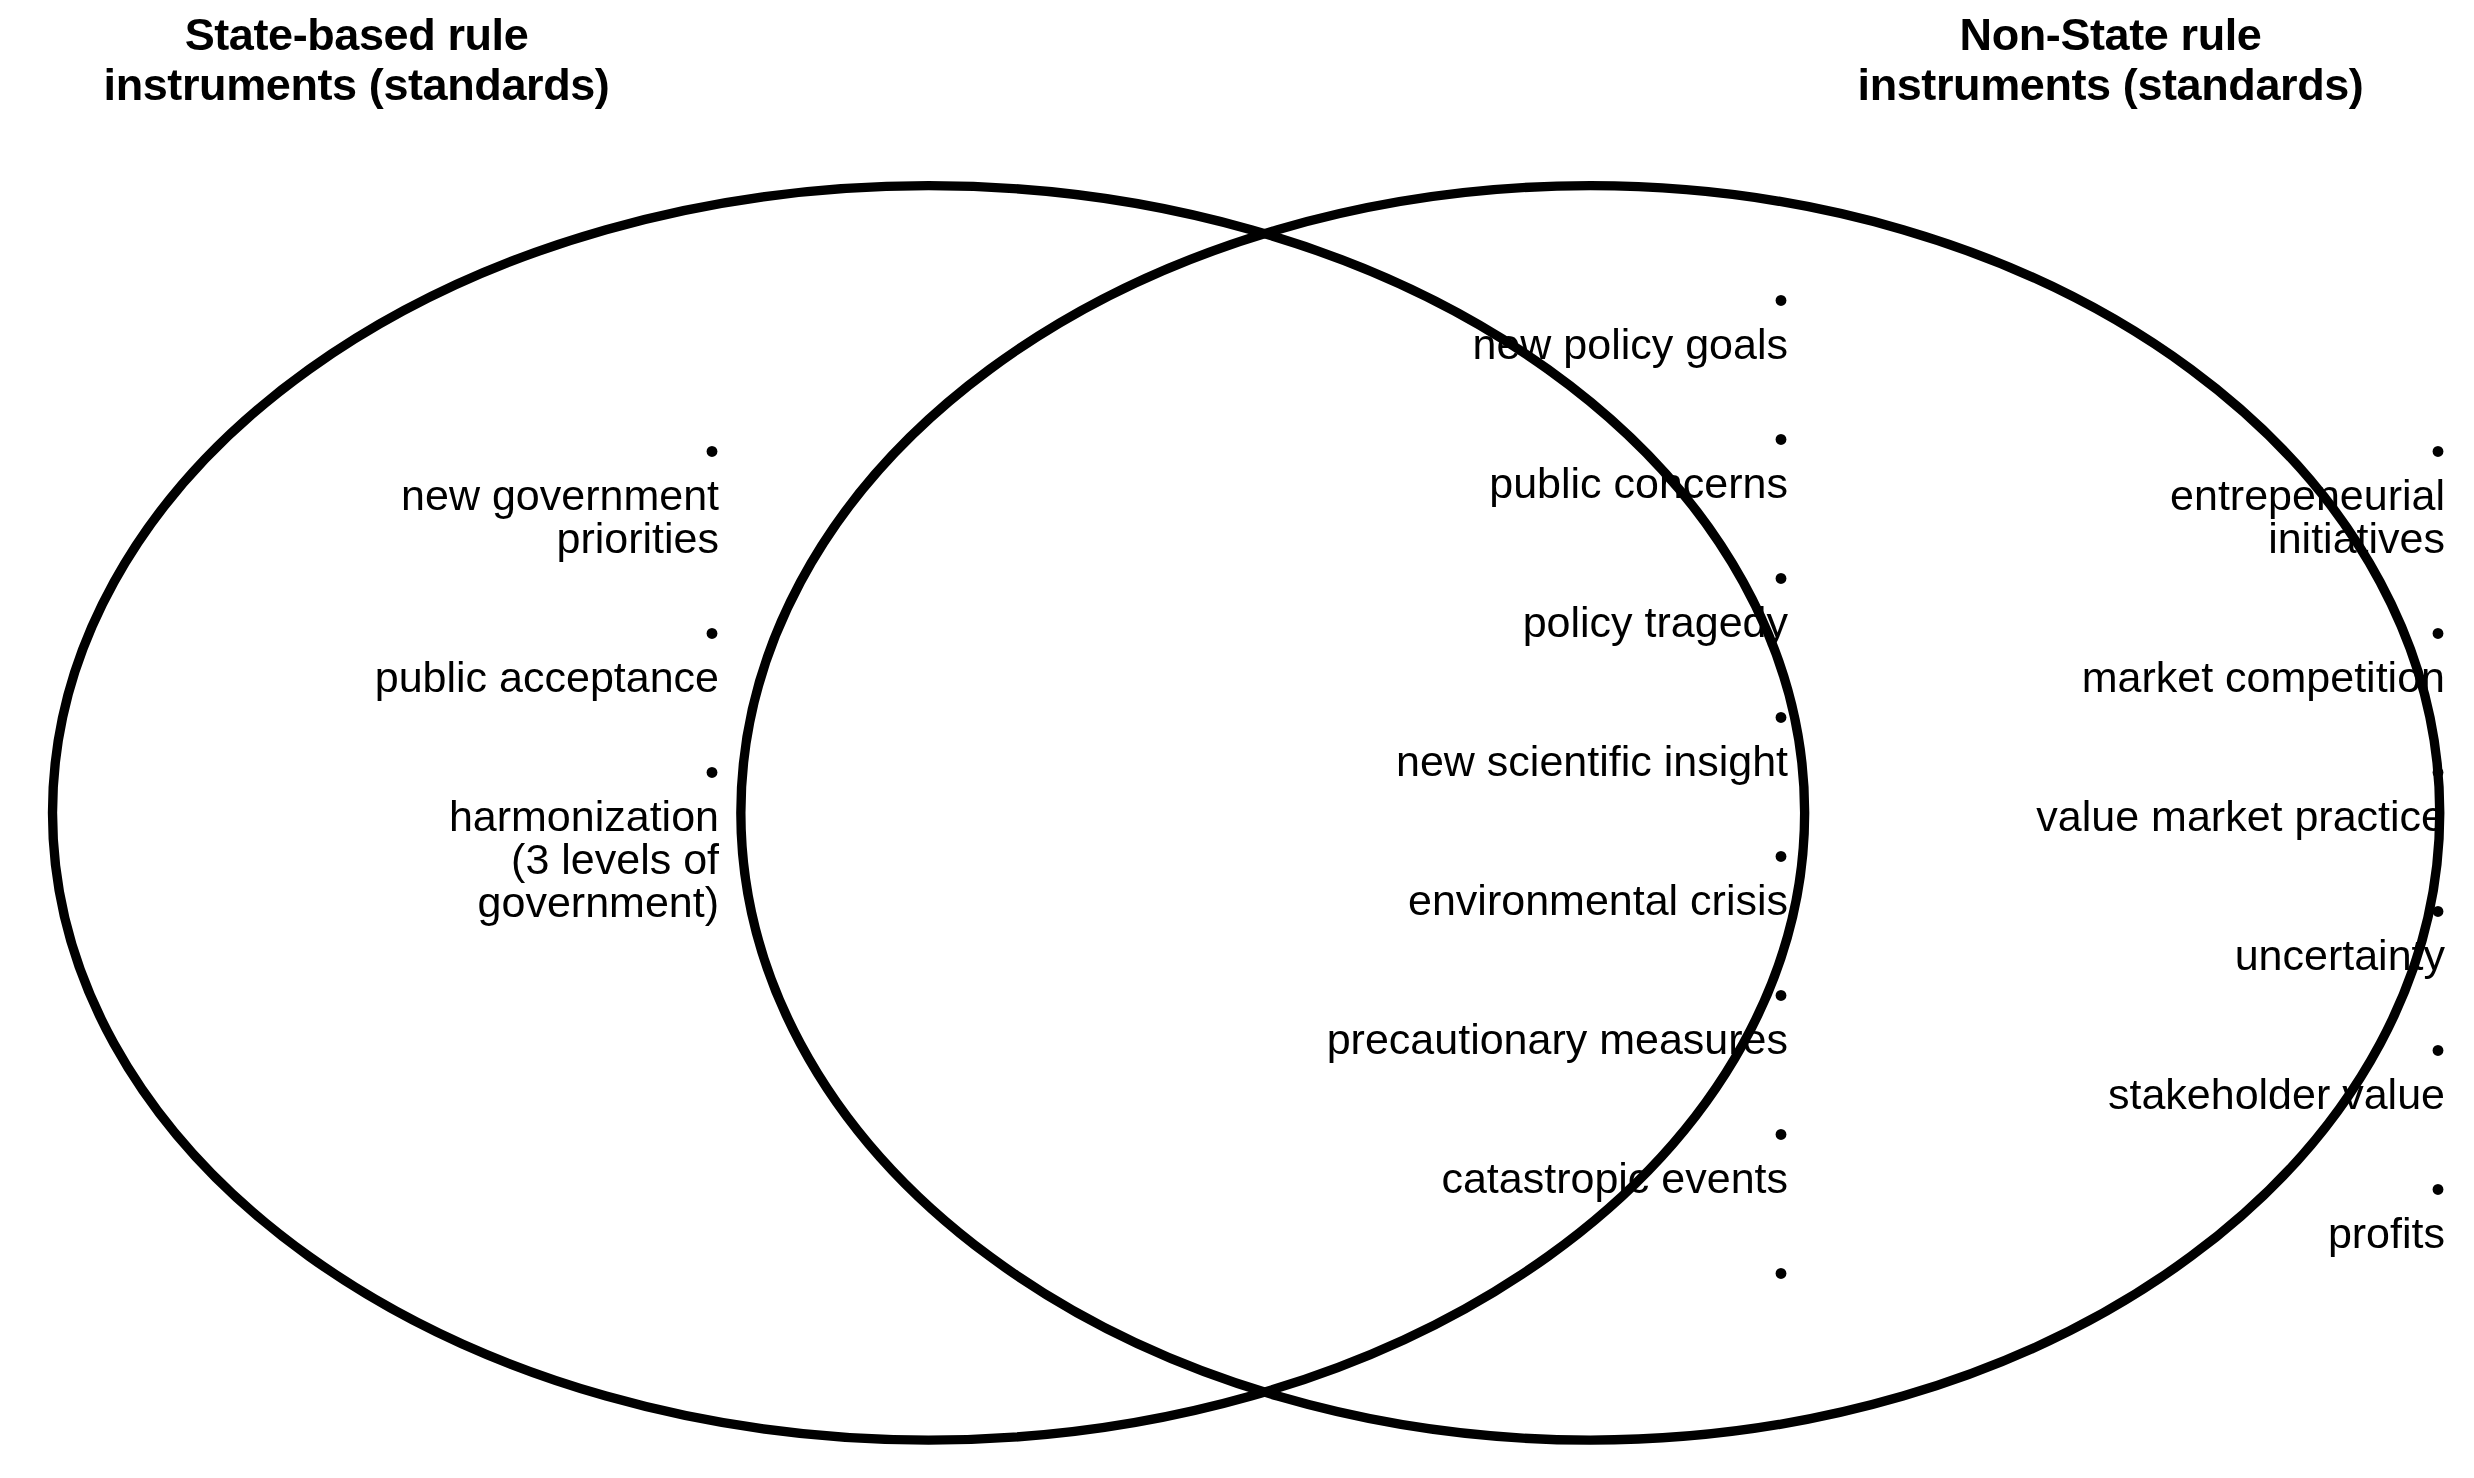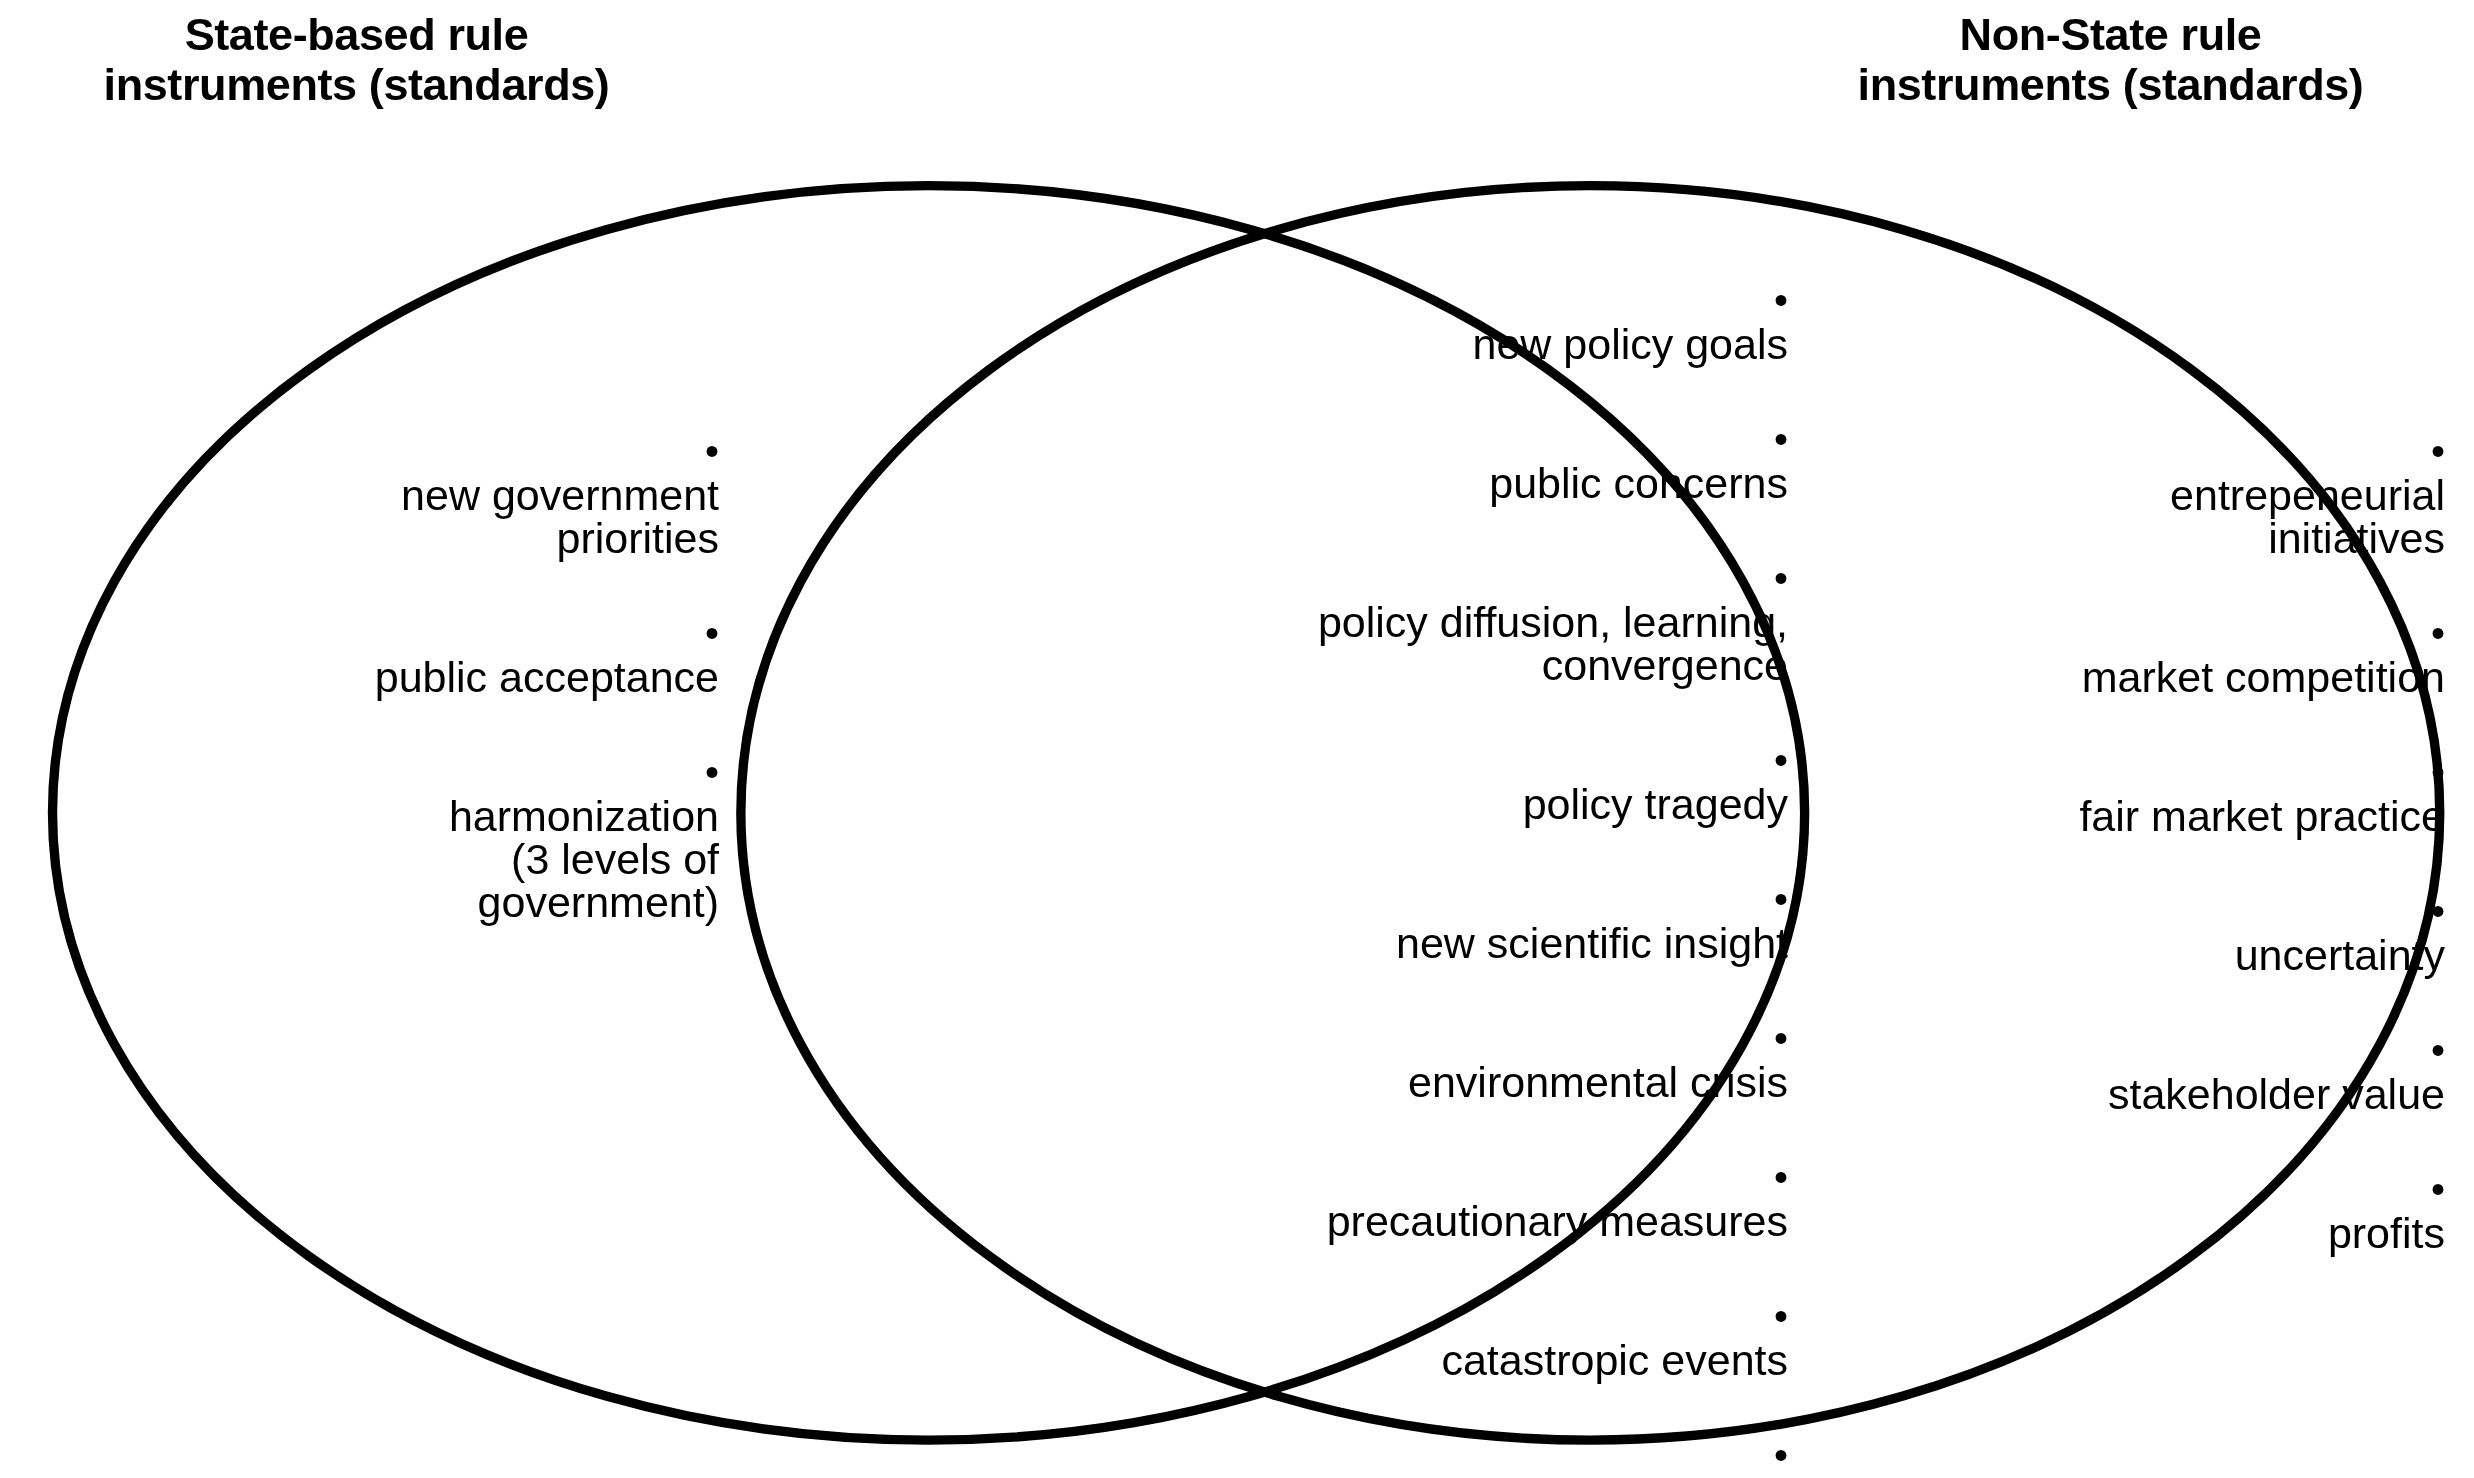--- a/index.html
+++ b/index.html
@@ -120,25 +120,20 @@
     <span class="list-item">
       <span class="bullet-dot">•</span>
       <span>new policy goals</span>
     </span>
     <span class="list-item">
       <span class="bullet-dot">•</span>
       <span>public concerns</span>
     </span>
     <span class="list-item">
       <span class="bullet-dot">•</span>
-      <span>policy diffusion, learning,
-convergence</span>
-    </span>
-    <span class="list-item">
-      <span class="bullet-dot">•</span>
       <span>policy tragedy</span>
     </span>
     <span class="list-item">
       <span class="bullet-dot">•</span>
       <span>new scientific insight</span>
     </span>
     <span class="list-item">
       <span class="bullet-dot">•</span>
       <span>environmental crisis</span>
     </span>
@@ -162,21 +157,21 @@
       <span class="bullet-dot">•</span>
       <span>entrepeneurial
 initiatives</span>
     </span>
     <span class="list-item">
       <span class="bullet-dot">•</span>
       <span>market competition</span>
     </span>
     <span class="list-item">
       <span class="bullet-dot">•</span>
-      <span>fair market practice</span>
+      <span>value market practice</span>
     </span>
     <span class="list-item">
       <span class="bullet-dot">•</span>
       <span>uncertainty</span>
     </span>
     <span class="list-item">
       <span class="bullet-dot">•</span>
       <span>stakeholder value</span>
     </span>
     <span class="list-item">

